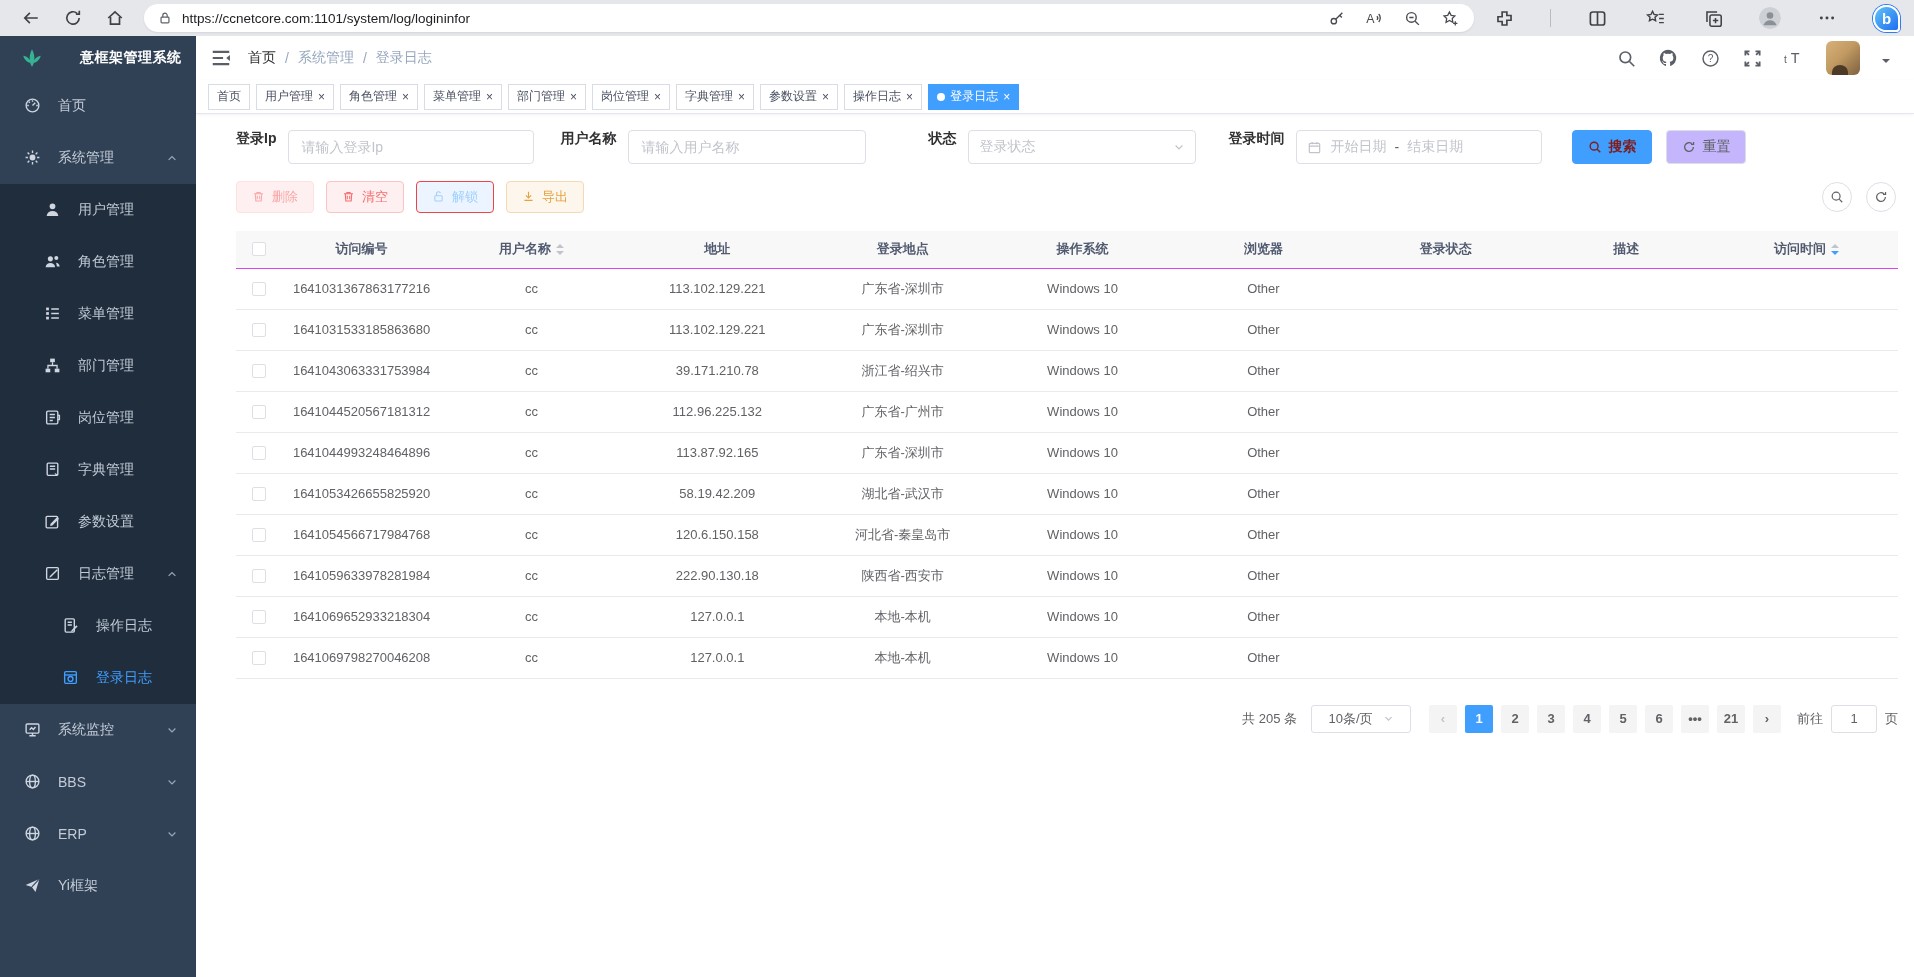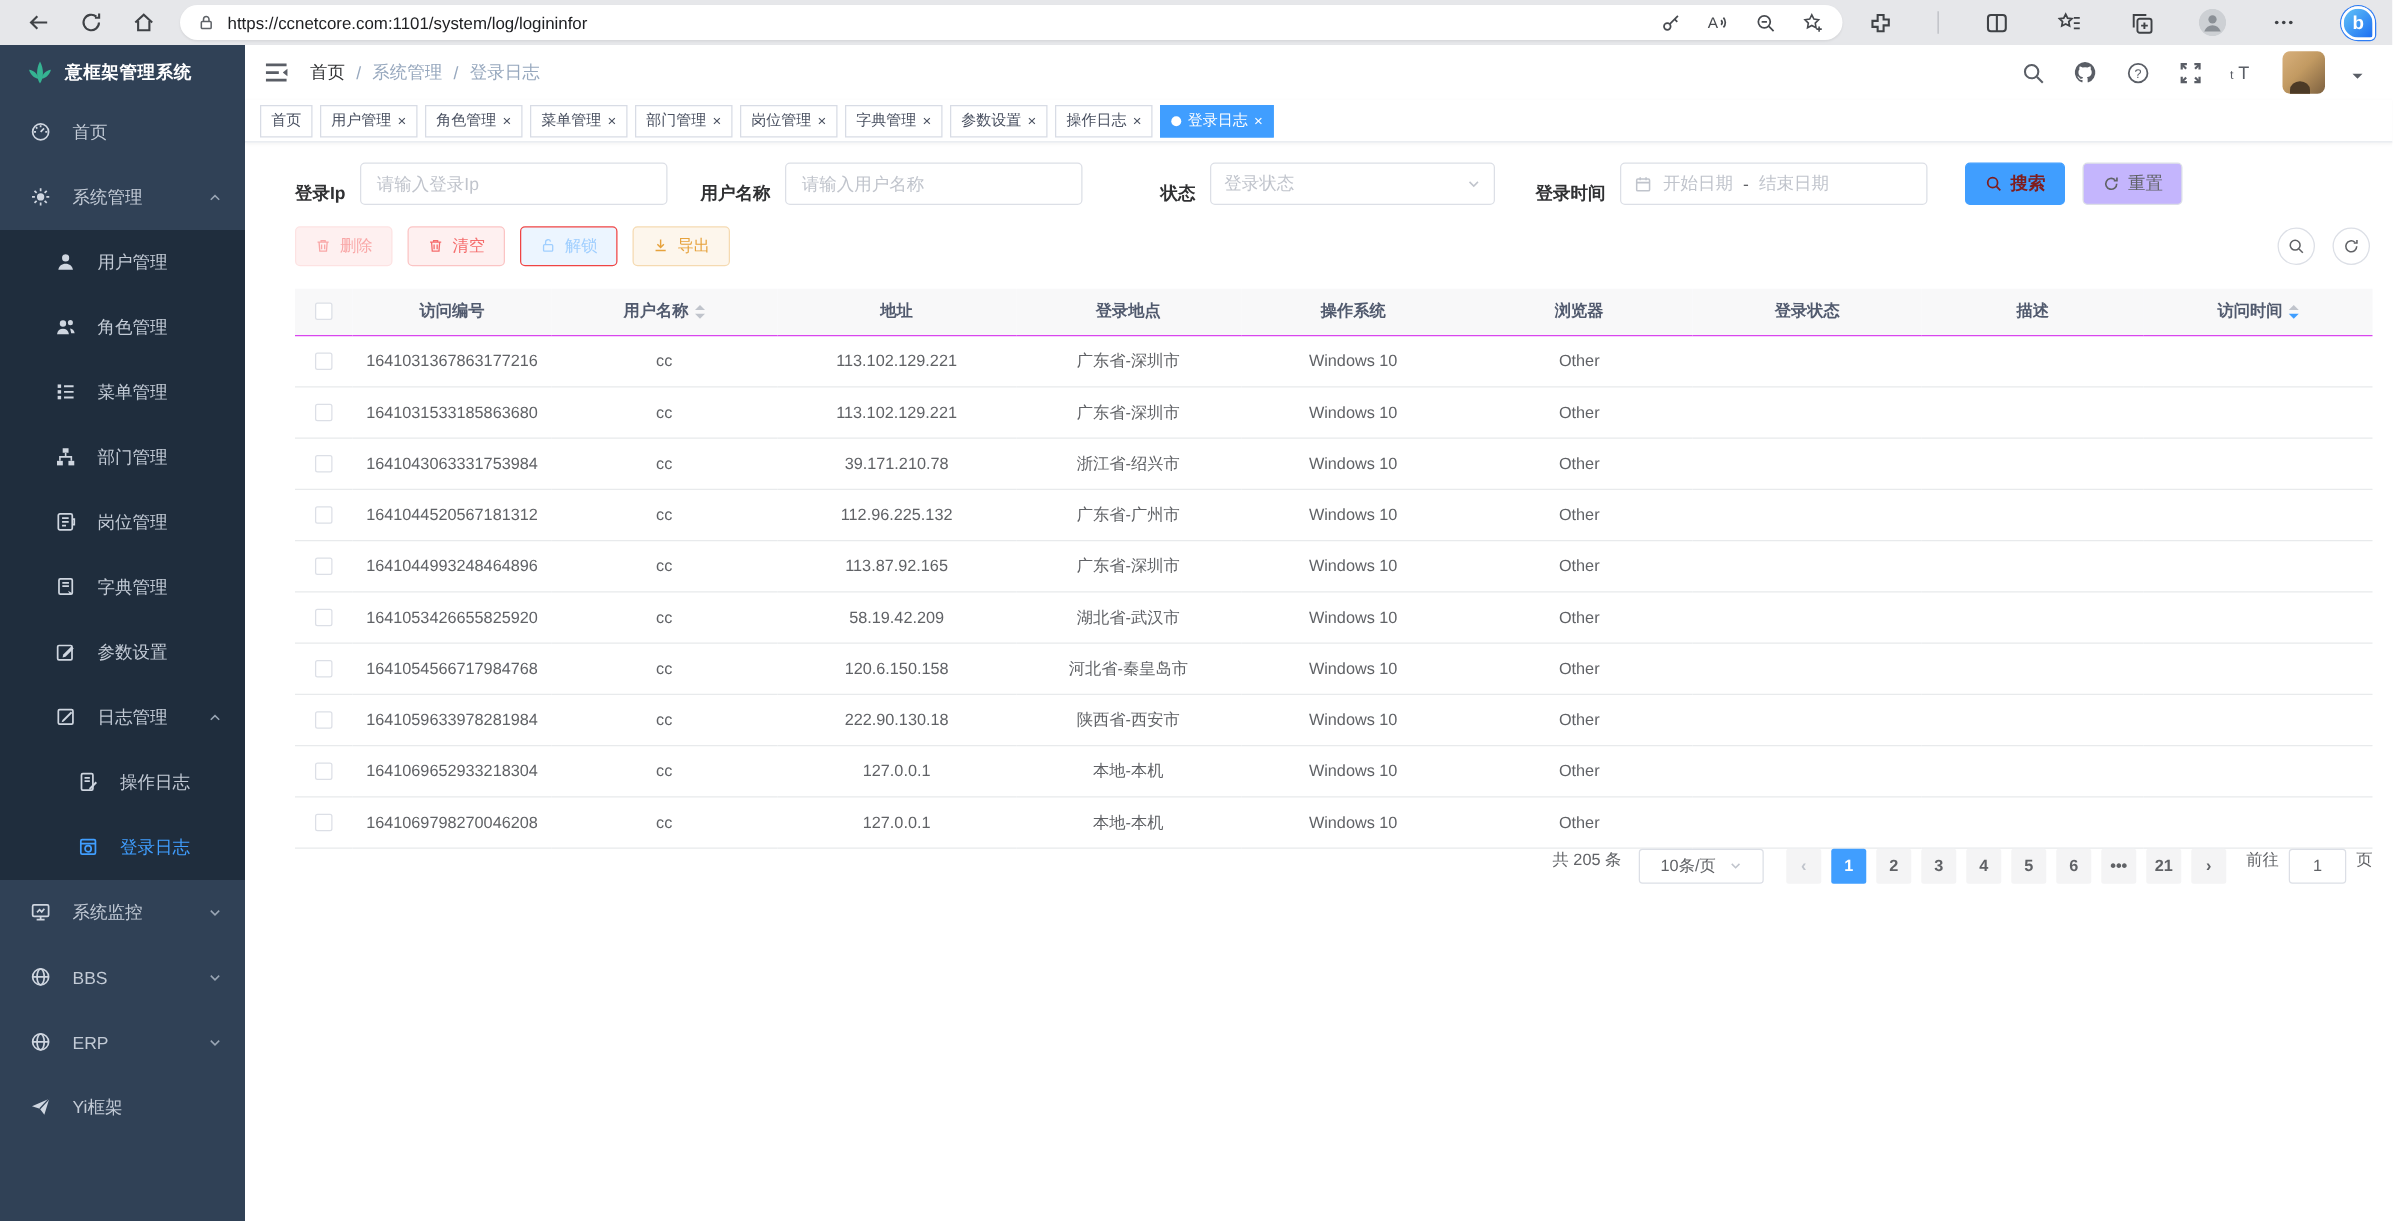--- a/index.html
+++ b/index.html
@@ -15,21 +15,21 @@
   .pill-ic { width:24px; height:24px; display:flex; align-items:center; justify-content:center; margin-left:14px; color:#474a4f; }
   .chrome-right { display:flex; align-items:center; margin-left:18px; flex:1; justify-content:space-between; }
   .cr-ic { width:24px; height:24px; display:flex; align-items:center; justify-content:center; color:#3f4246; }
   .cr-divider { width:1px; height:18px; background:#b9bcc1; }
   .avatar-chrome { width:22px; height:22px; border-radius:50%; overflow:hidden; }
   .bing-badge { width:27px; height:27px; border-radius:50% 50% 4px 50%; background:linear-gradient(135deg,#62c3f7,#1d6ff2); color:#fff; font-weight:bold; font-size:15px; display:flex; align-items:center; justify-content:center; border:2px solid #fff; box-shadow:0 0 0 1px #2f7df4; }
 
   
   .app { display:flex; height:941px; }
   .sidebar { width:196px; flex-shrink:0; background:#304156; overflow:hidden; }
-  .logo-row { height:44px; display:flex; align-items:center; padding-left:22px; }
+  .logo-row { height:44px; display:flex; align-items:center; padding-left:22px;gap:28px; }
   .logo-leaf { margin-right:10px; }
   .logo-text { color:#fff; font-size:14px; font-weight:bold; letter-spacing:.5px; }
   .menu { }
   .menu-item { height:52px; display:flex; align-items:center; font-size:14px; color:#c3cbd6; cursor:pointer; position:relative; }
   .menu-item.lvl1 { padding-left:24px; }
   .menu-item.lvl2 { padding-left:44px; background:#1f2d3d; }
   .menu-item.lvl3 { padding-left:62px; background:#1f2d3d; }
   .mi-icon { width:18px; height:18px; margin-right:16px; color:#cfd6e0; flex-shrink:0; }
   .mi-label { white-space:nowrap; }
   .mi-arrow { position:absolute; right:18px; color:#9aa6b5; width:12px; height:12px; }
@@ -53,21 +53,21 @@
   
   .tabs-bar { height:34px; display:flex; align-items:center; padding-left:12px; gap:6px; background:#fff; border-bottom:1px solid #e4e7ed; box-shadow:0 1px 3px rgba(0,0,0,.05); }
   .tab { height:26px; display:inline-flex; align-items:center; padding:0 8px; border:1px solid #d8dce5; background:#fff; color:#495060; font-size:12px; cursor:pointer; white-space:nowrap; }
   .tab .tab-dot { width:8px; height:8px; border-radius:50%; background:#fff; margin-right:5px; }
   .tab .tab-close { margin-left:5px; font-size:12px; line-height:1; }
   .tab.active { background:#409eff; border-color:#409eff; color:#fff; }
 
   
   .content { padding:16px 16px 0 40px; }
 
-  .filter-row { display:flex; align-items:flex-end; font-size:14px; color:#303133; }
+  .filter-row { display:flex; align-items:flex-start; font-size:14px; color:#303133; }
   .f-label { font-weight:bold; margin-right:12px; white-space:nowrap; }
   .ipt { height:34px; border:1px solid #dcdfe6; border-radius:4px; padding:0 12px; font-size:14px; color:#606266; font-family:inherit; outline:none; }
   .ipt::placeholder { color:#c0c4cc; }
   .inp-ip { width:246px; }
   .inp-name { width:238px; }
   .ml26 { margin-left:26px; } .ml62 { margin-left:62px; } .ml32 { margin-left:32px; }
   .sel { width:228px; height:34px; border:1px solid #dcdfe6; border-radius:4px; display:flex; align-items:center; padding:0 10px; color:#c0c4cc; font-size:14px; cursor:pointer; }
   .sel .sel-arrow { margin-left:auto; width:12px; height:12px; color:#c0c4cc; }
   .date-range { width:246px; height:34px; border:1px solid #dcdfe6; border-radius:4px; display:flex; align-items:center; padding:0 10px; font-size:14px; color:#c0c4cc; gap:8px; cursor:pointer; }
   .date-range .cal { width:15px; height:15px; color:#c0c4cc; }
@@ -91,21 +91,21 @@
   .grid th { height:37px; background:#f8f8f9; color:#515a6e; font-weight:bold; border-bottom:1px solid #d946ef; text-align:center; white-space:nowrap; }
   .grid td { height:41px; border-bottom:1px solid #e8eaec; text-align:center; white-space:nowrap; overflow:hidden; text-overflow:ellipsis; }
   .cbx { width:14px; height:14px; border:1px solid #dcdfe6; border-radius:2px; background:#fff; margin:0 auto; cursor:pointer; }
   .sort { display:inline-flex; flex-direction:column; margin-left:5px; vertical-align:middle; }
   .sort .car { width:0; height:0; border:4px solid transparent; }
   .sort .car.up { border-bottom-color:#c0c4cc; margin-bottom:3px; }
   .sort .car.dn { border-top-color:#c0c4cc; }
   .sort.desc .car.dn { border-top-color:#409eff; }
 
   
-  .pagination { display:flex; align-items:flex-start; justify-content:flex-end; font-size:13px; color:#606266; gap:8px; }
+  .pagination { display:flex; align-items:center; justify-content:flex-end; margin-top:26px; font-size:13px; color:#606266; gap:8px; }
   .pg-total { margin-right:6px; }
   .pg-size { width:100px; height:28px; border:1px solid #dcdfe6; border-radius:3px; display:flex; align-items:center; justify-content:center; gap:10px; cursor:pointer; margin-right:10px; }
   .pg-size .sel-arrow { width:11px; height:11px; color:#c0c4cc; }
   .pages { display:flex; gap:8px; align-items:center; }
   .page-btn { min-width:28px; height:28px; padding:0 4px; background:#f4f4f5; color:#606266; border-radius:2px; display:flex; align-items:center; justify-content:center; cursor:pointer; font-weight:bold; }
   .page-btn.active { background:#409eff; color:#fff; }
   .page-btn.nav-disabled { color:#c0c4cc; }
   .pg-goto { margin-left:8px; }
   .goto-input { width:46px; height:28px; border:1px solid #dcdfe6; border-radius:3px; text-align:center; font-size:13px; color:#606266; outline:none; font-family:inherit; }
 </style>

